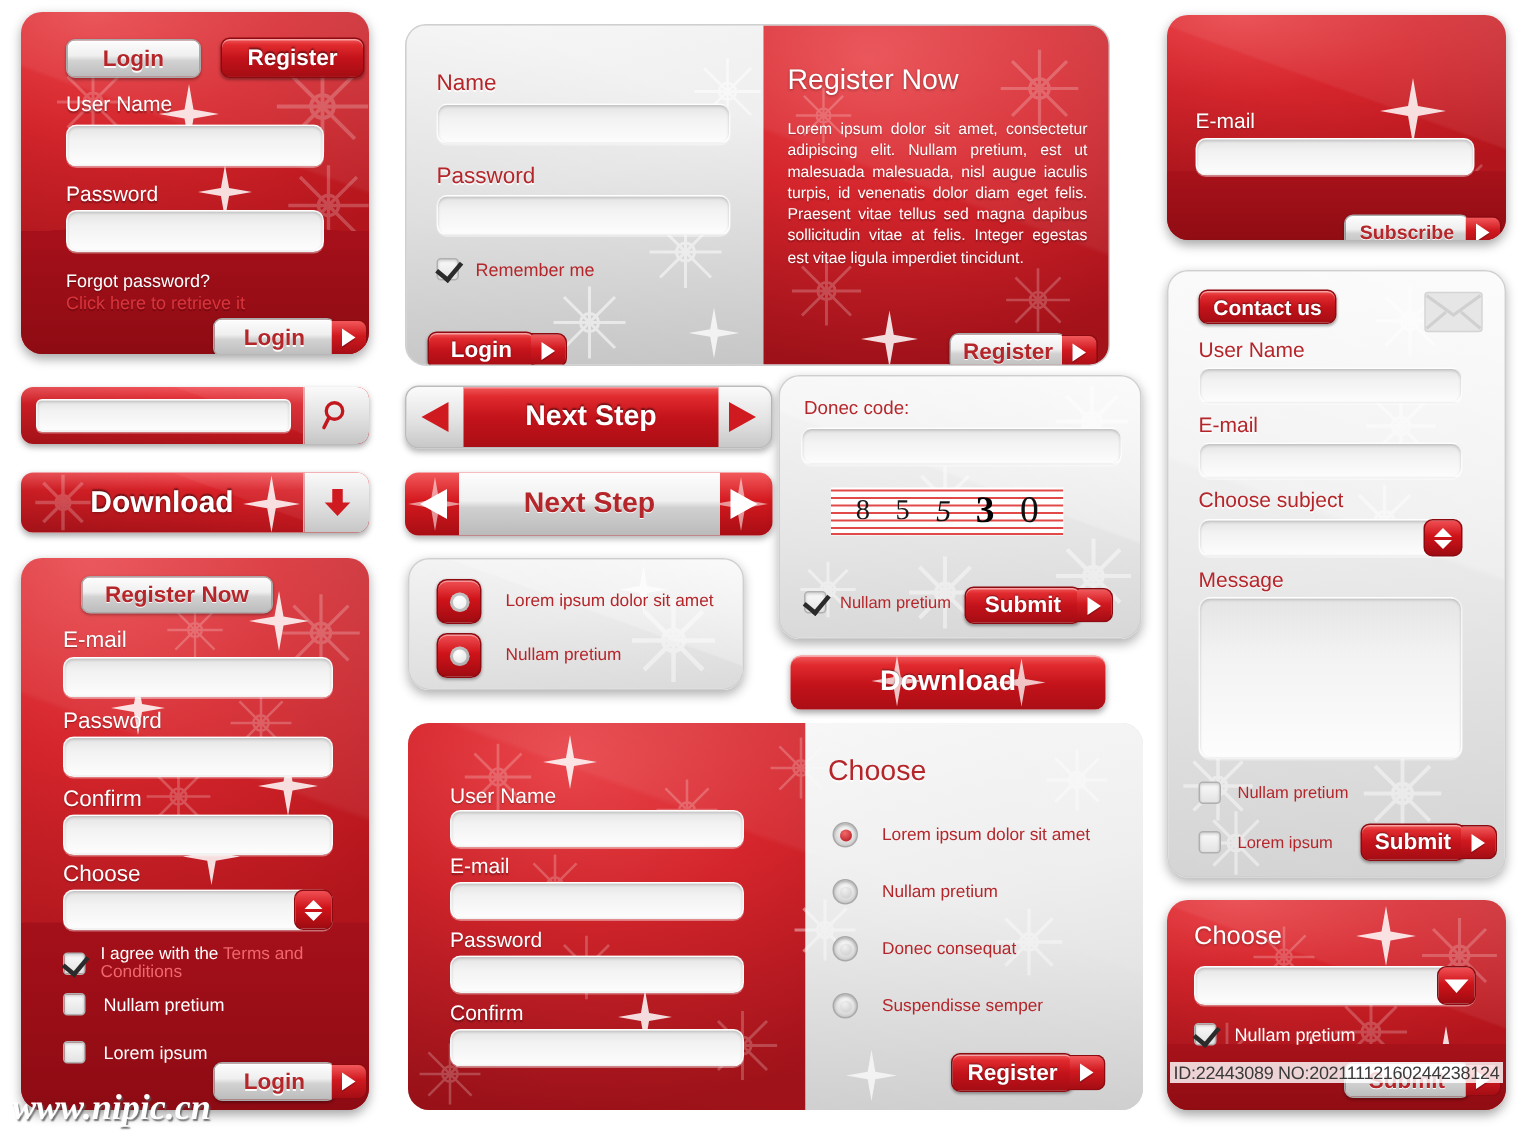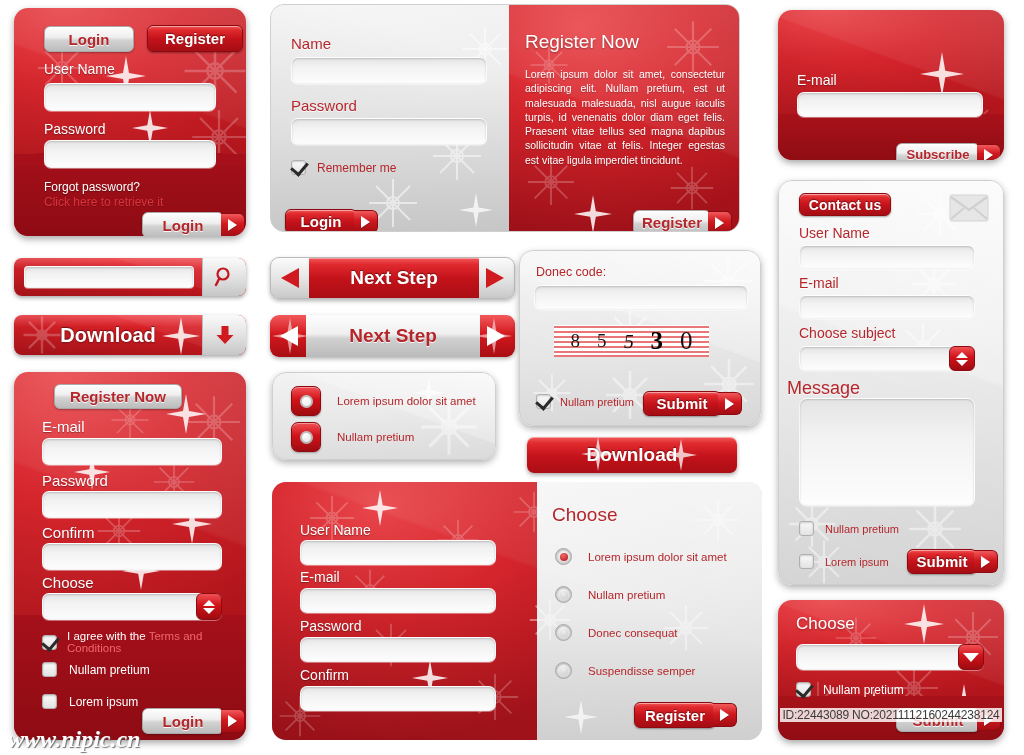--- a/index.html
+++ b/index.html
@@ -194,21 +194,21 @@
     <div style="position:absolute;left:30px;top:187px;font-size:12px;color:#d8353c;text-shadow:0 1px 0 rgba(0,0,0,.2);">Click here to retrieve it</div>
 
     <div class="btn btn-silver" style="position:absolute;left:128px;top:204px;width:82px;height:26px;">
       <span>Login</span>
       <span class="arrow-cap">
           <span class="tri-r"></span>
         </span>
     </div>
   </div>
 
-  <div class="panel" style="left:270px;top:4px;width:470px;height:228px;background:#dedede;border:1px solid #cfcfcf;">
+  <div class="panel" style="left:270px;top:16px;width:470px;height:228px;background:#dedede;border:1px solid #cfcfcf;">
     <div style="position:absolute;left:0;top:0;width:238px;height:100%;background:linear-gradient(165deg,#f6f6f6 0%,#ededed 45%,#d4d4d4 100%);"></div>
     <div style="position:absolute;left:238px;top:0;width:232px;height:100%;background:radial-gradient(120% 90% at 30% 10%, #e8454a 0%, #d6252c 45%, #a8121a 100%);"></div>
     <div class="sheen"></div>
     <div class="flakes">
       <svg width="48" height="48" style="left:190px;top:20px" viewBox="0 0 52 52">
           <g style="opacity:.5">
             <circle cx="26" cy="26" r="6" fill="none" stroke="#fff" stroke-width="2"></circle>
             <g stroke="#fff" stroke-width="2" fill="none">
               <path d="M26 2v48M2 26h48M9 9l34 34M43 9L9 43"></path>
             </g>
@@ -424,21 +424,21 @@
 
     <div class="lbl dark" style="position:absolute;left:20px;top:144px;font-size:14px;">Choose subject</div>
     <div style="position:absolute;left:20px;top:165px;width:176px;height:25px;">
       <div class="field"></div>
       <span class="sel-cap">
           <span class="tri-up"></span>
           <span class="tri-dn"></span>
         </span>
     </div>
 
-    <div class="lbl dark" style="position:absolute;left:8px;top:197px;font-size:18px;">Message</div>
+    <div class="lbl dark" style="position:absolute;left:20px;top:197px;font-size:14px;">Message</div>
     <div style="position:absolute;left:20px;top:217px;width:176px;height:108px;">
         <div class="field box"></div>
       </div>
 
     <div class="rowc" style="position:absolute;left:20px;top:340px;gap:11px;">
       <span class="cbox"></span>
       <span style="font-size:11px;color:#b5262b;">Nullam pretium</span>
     </div>
     <div class="rowc" style="position:absolute;left:20px;top:373px;gap:11px;">
       <span class="cbox"></span>

